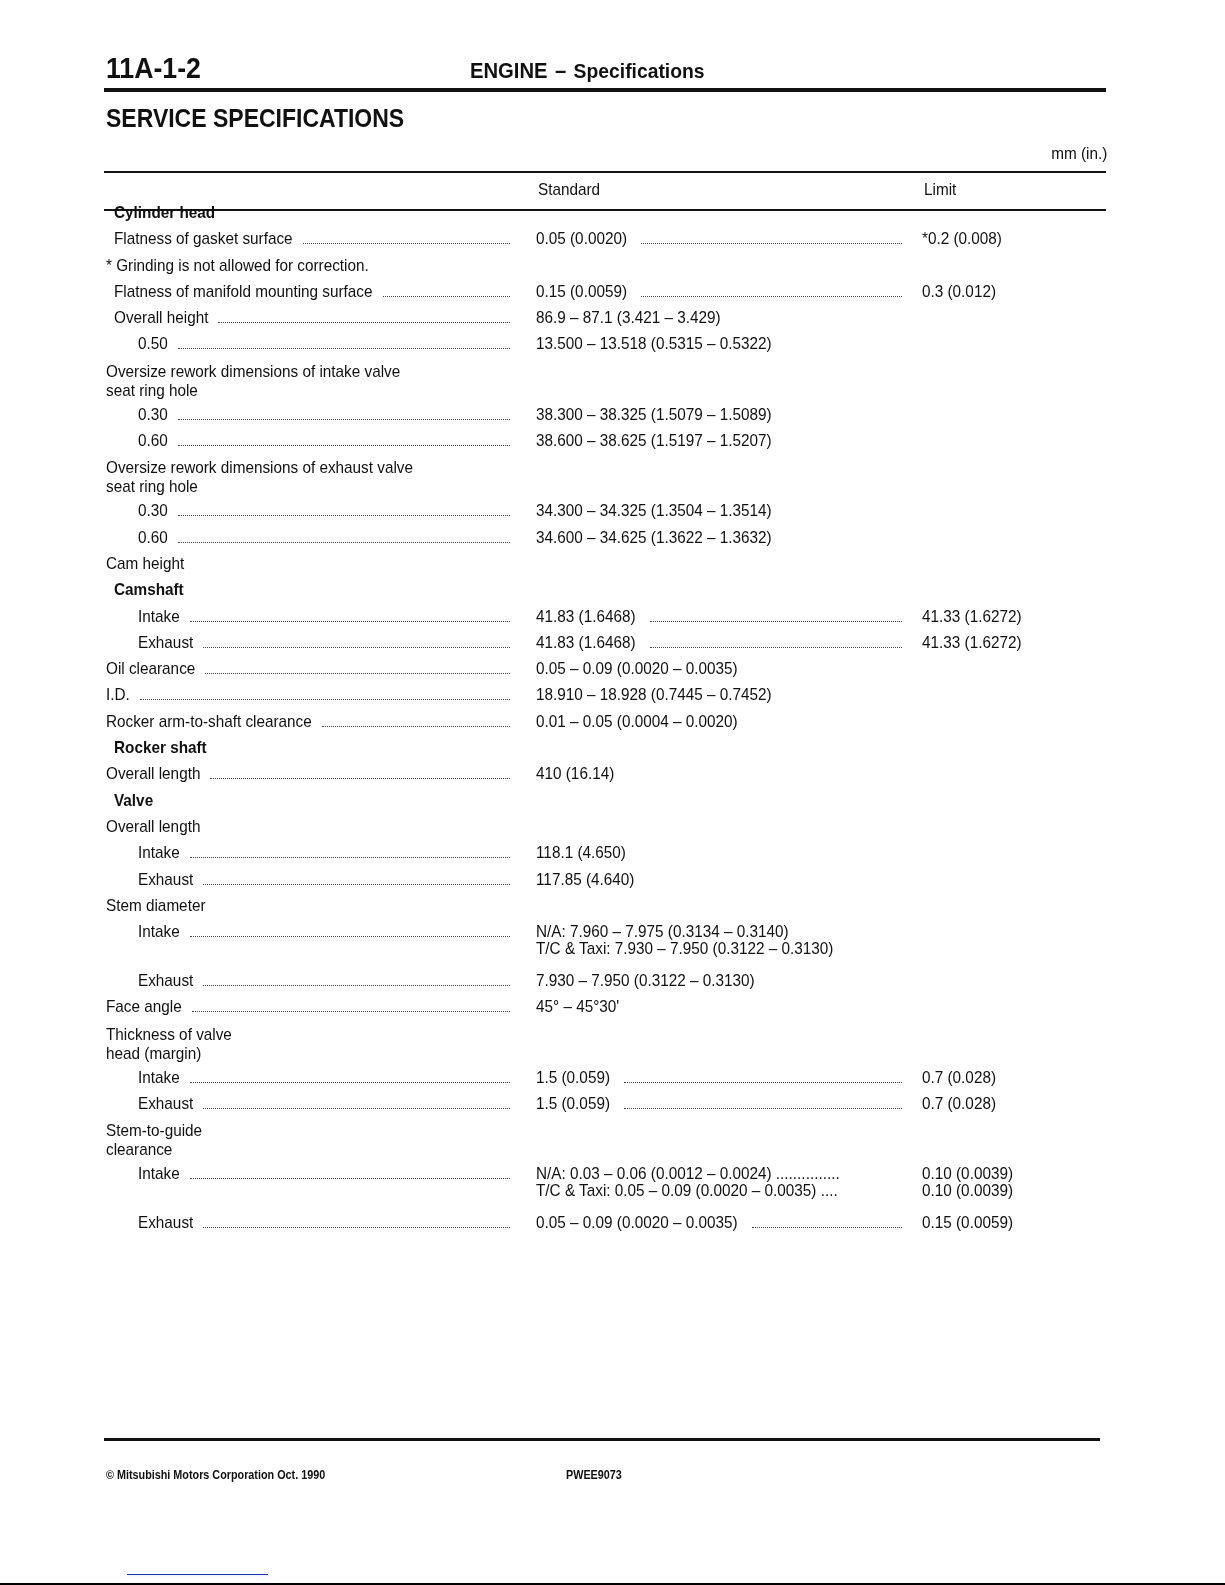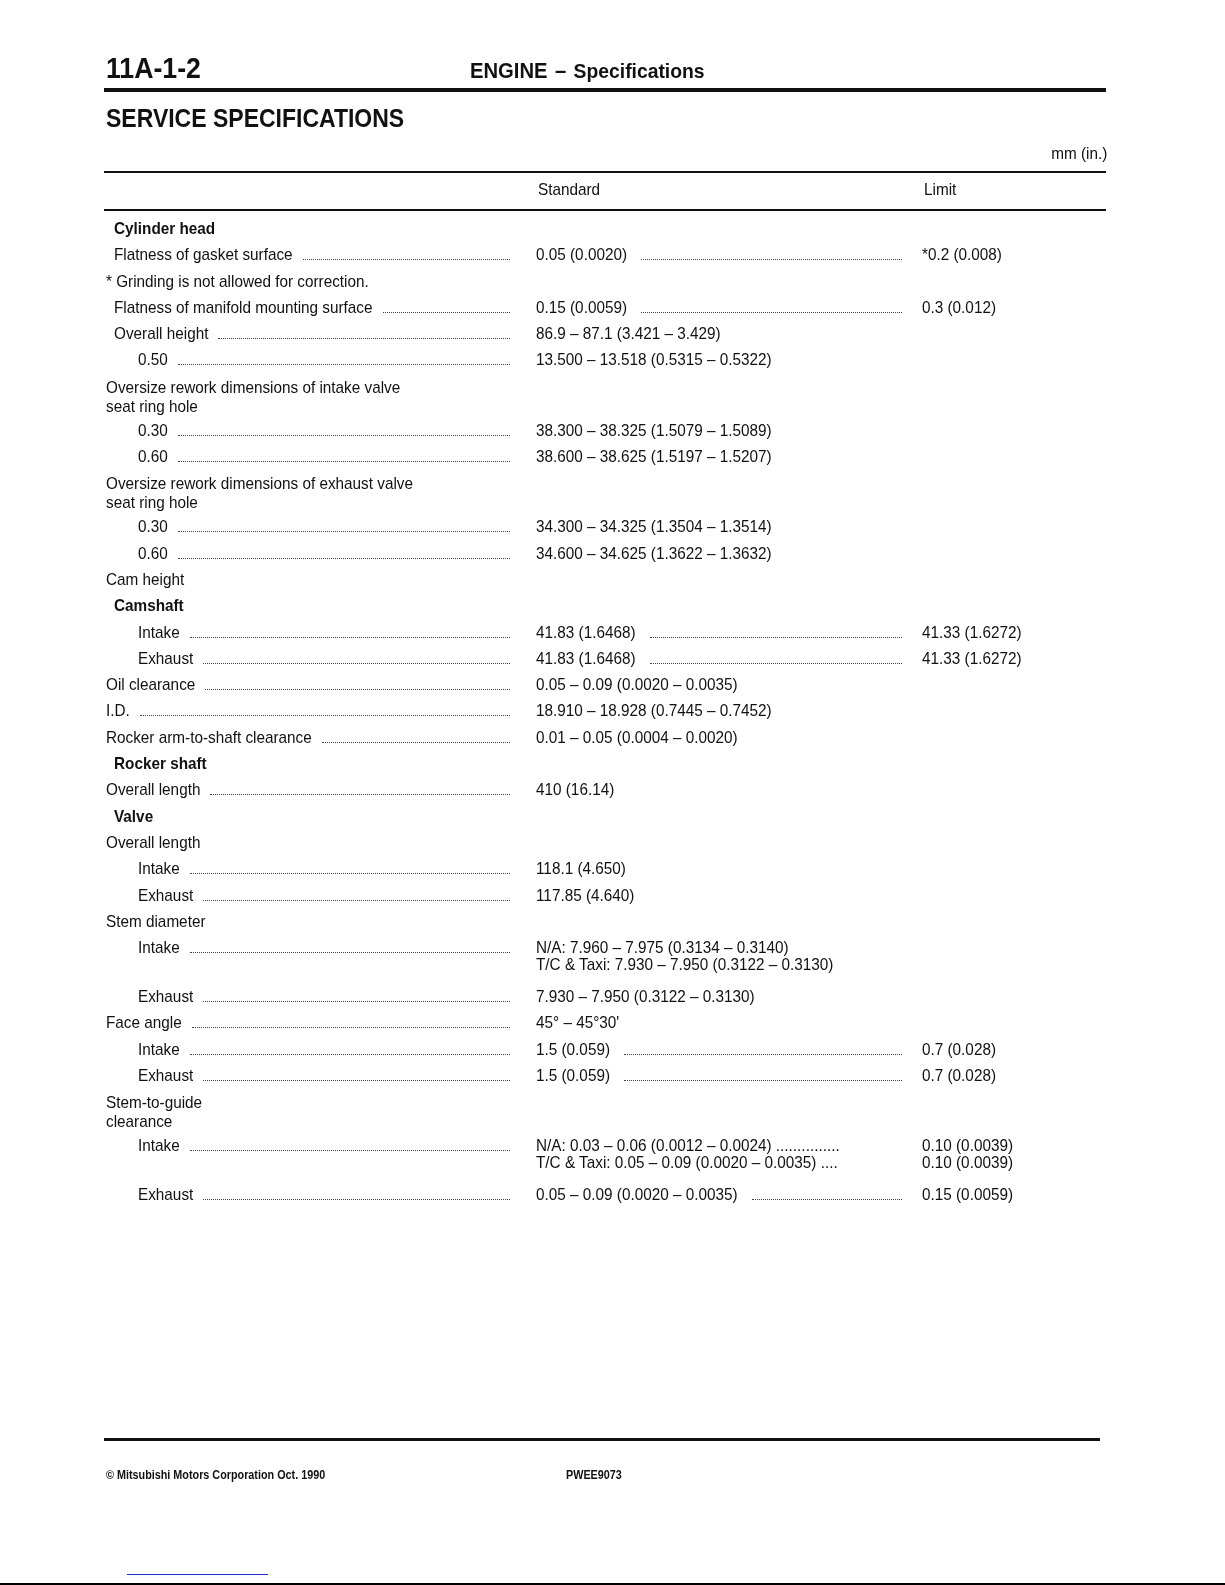--- a/index.html
+++ b/index.html
@@ -8,21 +8,21 @@
   .running-head { position: absolute; left: 470px; top: 58px; font-size: 22px; font-weight: bold; transform: scaleX(0.92); transform-origin: left; white-space: nowrap; }
   .running-head .dash { margin: 0 8px; }
   .running-head .sub { font-size: 21px; }
   .rule-top { position: absolute; left: 104px; top: 88px; width: 1002px; height: 4px; background: #111; }
   .section-title { position: absolute; left: 106px; top: 104px; font-size: 25px; font-weight: bold; transform: scaleX(0.92); transform-origin: left; white-space: nowrap; }
   .units { position: absolute; right: 118px; top: 144px; font-size: 17px; transform: scaleX(0.9); transform-origin: right; }
   .rule-head1 { position: absolute; left: 104px; top: 171px; width: 1002px; height: 2px; background: #111; }
   .col-std { position: absolute; left: 538px; top: 180px; font-size: 17px; transform: scaleX(0.9); transform-origin: left; }
   .col-lim { position: absolute; left: 924px; top: 180px; font-size: 17px; transform: scaleX(0.9); transform-origin: left; }
   .rule-head2 { position: absolute; left: 104px; top: 209px; width: 1002px; height: 2px; background: #111; }
-  .rows { position: absolute; left: 106px; top: 216px; width: 1000px; }
+  .rows { position: absolute; left: 106px; top: 200px; width: 1000px; }
   .row { position: relative; height: 26.3px; font-size: 17px; line-height: 26px; white-space: nowrap; }
   .row.tall { height: 44px; }
   .row.tall2 { height: 49px; }
   .row .lab, .row .std, .row .lim { position: absolute; top: 0; transform: scaleX(0.9); transform-origin: left; }
   .row .lab { left: 8px; }
   .row.ind .lab { left: 32px; }
   .row.edge .lab { left: 0px; }
   .row.head .lab { left: 8px; font-weight: bold; }
   .row.note .lab { left: 0px; }
   .row .std { left: 430px; }
@@ -182,20 +182,24 @@
     <div class="row ind">
       <span class="lab">Exhaust</span>
       <span class="std">7.930 – 7.950 (0.3122 – 0.3130)</span>
       <span class="lead" style="left: 97.2937px; width: 306.706px;"></span>
     </div>
     <div class="row edge">
       <span class="lab">Face angle</span>
       <span class="std">45° – 45°30'</span>
       <span class="lead" style="left: 85.7125px; width: 318.288px;"></span>
     </div>
+    <div class="row tall edge">
+      <span class="lab multi">Thickness of valve
+head (margin)</span>
+    </div>
     <div class="row ind">
       <span class="lab">Intake</span>
       <span class="std">1.5 (0.059)</span>
       <span class="lead" style="left: 83.6812px; width: 320.319px;"></span>
       <span class="lim">0.7 (0.028)</span>
       <span class="lead" style="left: 518.011px; width: 277.989px;"></span>
     </div>
     <div class="row ind">
       <span class="lab">Exhaust</span>
       <span class="std">1.5 (0.059)</span>

